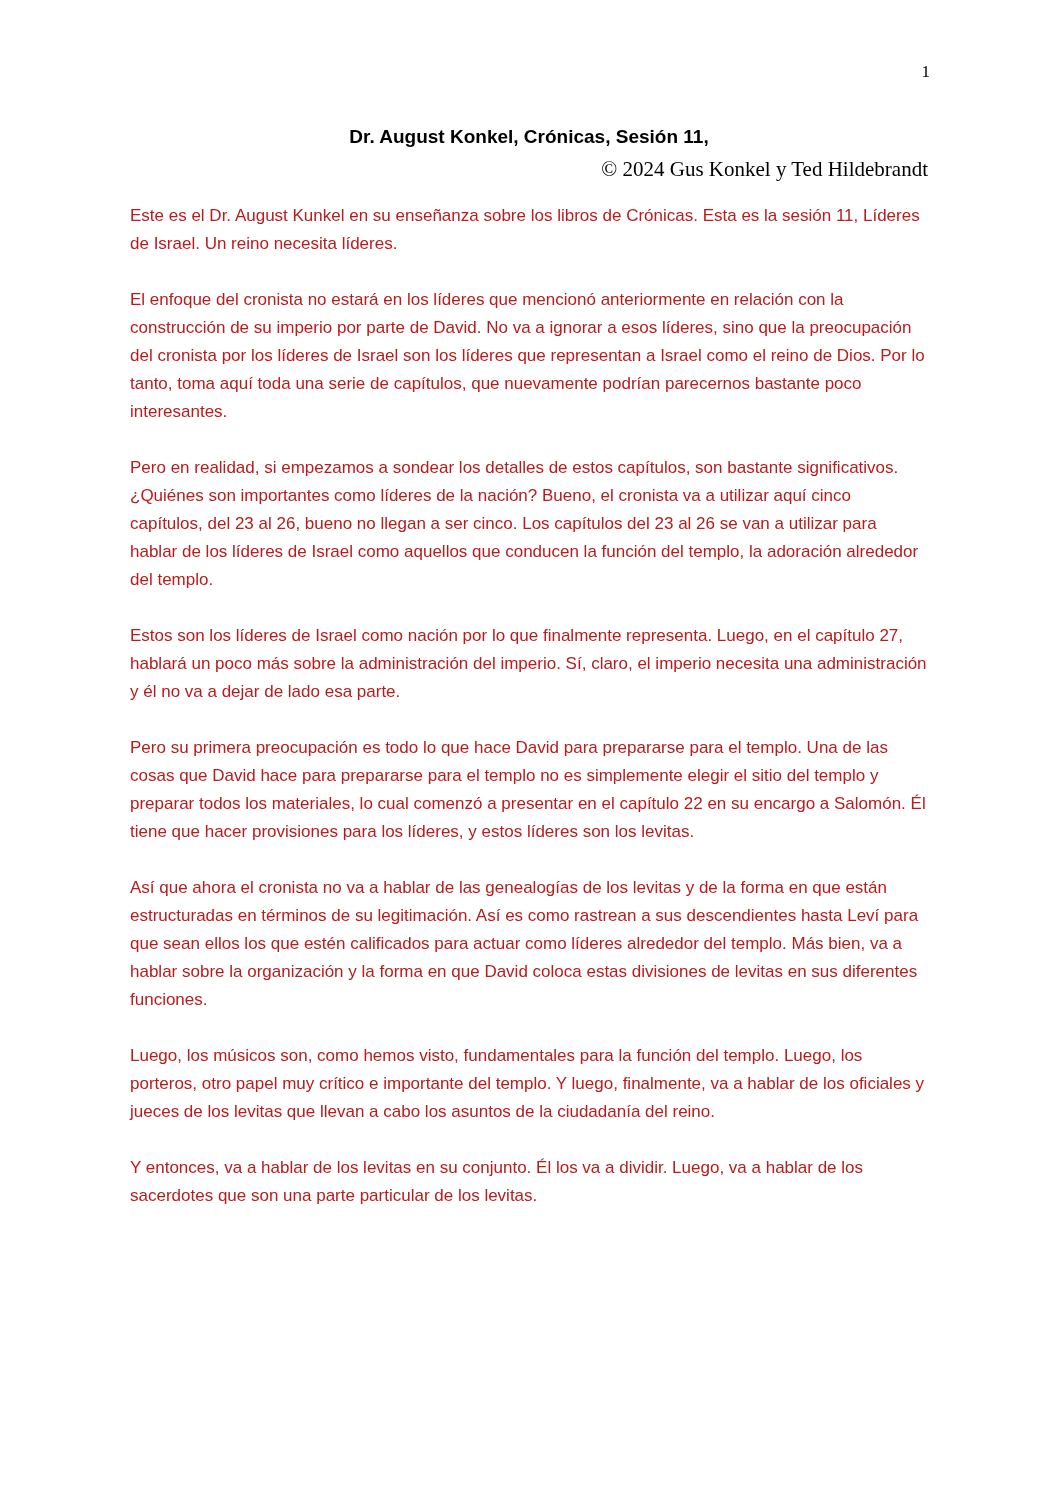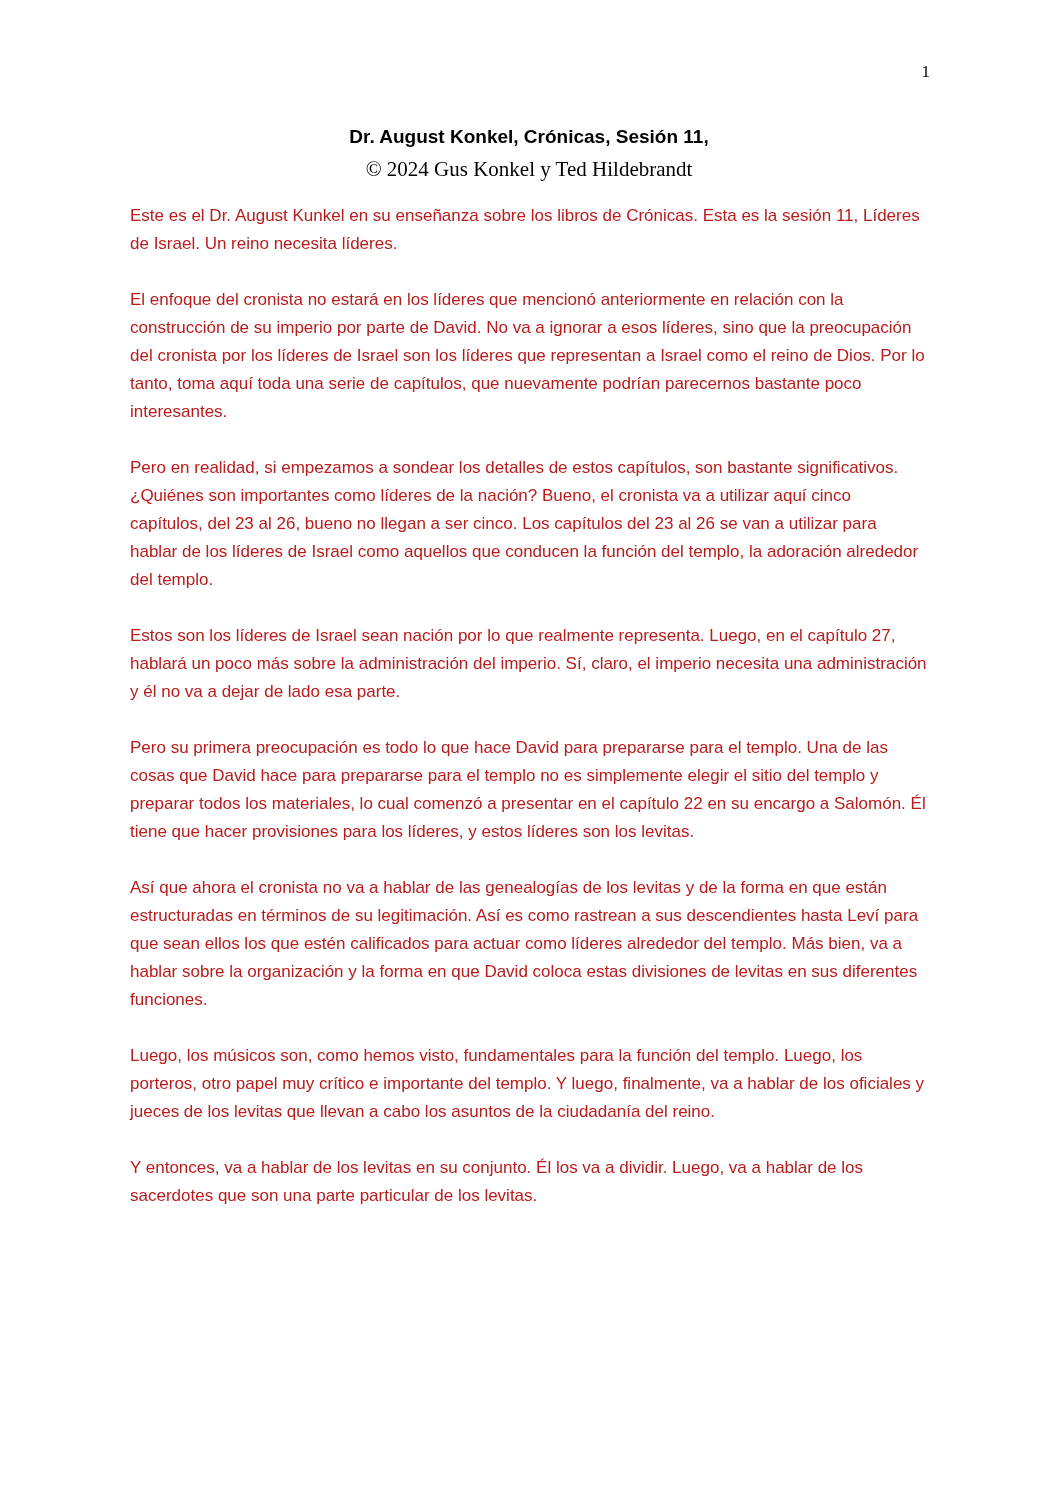--- a/index.html
+++ b/index.html
@@ -36,21 +36,21 @@
     font-weight: 700;
     font-size: 19px;
     line-height: 1.55;
     color: #000000;
   }
   .doc-title .title-line {
     display: block;
   }
   .copyright {
     margin: 0 0 20px 0;
-    text-align: center;
+    text-align: right;
     font-family: "Liberation Serif", serif;
     font-size: 21px;
     font-weight: 400;
     color: #000000;
   }
   .body-text p {
     margin: 0 0 28px 0;
     font-size: 17px;
     line-height: 28px;
     text-align: left;
@@ -69,21 +69,21 @@
     <h1 class="doc-title">
       <span class="title-line">Dr. August Konkel, Crónicas, Sesión 11,</span>
     </h1>
 
     <div class="copyright">© 2024 Gus Konkel y Ted Hildebrandt</div>
 
     <div class="body-text">
       <p>Este es el Dr. August Kunkel en su enseñanza sobre los libros de Crónicas. Esta es la sesión 11, Líderes de Israel. Un reino necesita líderes.</p>
       <p>El enfoque del cronista no estará en los líderes que mencionó anteriormente en relación con la construcción de su imperio por parte de David. No va a ignorar a esos líderes, sino que la preocupación del cronista por los líderes de Israel son los líderes que representan a Israel como el reino de Dios. Por lo tanto, toma aquí toda una serie de capítulos, que nuevamente podrían parecernos bastante poco interesantes.</p>
       <p>Pero en realidad, si empezamos a sondear los detalles de estos capítulos, son bastante significativos. ¿Quiénes son importantes como líderes de la nación? Bueno, el cronista va a utilizar aquí cinco capítulos, del 23 al 26, bueno no llegan a ser cinco. Los capítulos del 23 al 26 se van a utilizar para hablar de los líderes de Israel como aquellos que conducen la función del templo, la adoración alrededor del templo.</p>
-      <p>Estos son los líderes de Israel sean nación por lo que realmente representa. Luego, en el capítulo 27, hablará un poco más sobre la administración del imperio. Sí, claro, el imperio necesita una administración y él no va a dejar de lado esa parte.</p>
+      <p>Estos son los líderes de Israel como nación por lo que finalmente representa. Luego, en el capítulo 27, hablará un poco más sobre la administración del imperio. Sí, claro, el imperio necesita una administración y él no va a dejar de lado esa parte.</p>
       <p>Pero su primera preocupación es todo lo que hace David para prepararse para el templo. Una de las cosas que David hace para prepararse para el templo no es simplemente elegir el sitio del templo y preparar todos los materiales, lo cual comenzó a presentar en el capítulo 22 en su encargo a Salomón. Él tiene que hacer provisiones para los líderes, y estos líderes son los levitas.</p>
       <p>Así que ahora el cronista no va a hablar de las genealogías de los levitas y de la forma en que están estructuradas en términos de su legitimación. Así es como rastrean a sus descendientes hasta Leví para que sean ellos los que estén calificados para actuar como líderes alrededor del templo. Más bien, va a hablar sobre la organización y la forma en que David coloca estas divisiones de levitas en sus diferentes funciones.</p>
       <p>Luego, los músicos son, como hemos visto, fundamentales para la función del templo. Luego, los porteros, otro papel muy crítico e importante del templo. Y luego, finalmente, va a hablar de los oficiales y jueces de los levitas que llevan a cabo los asuntos de la ciudadanía del reino.</p>
       <p>Y entonces, va a hablar de los levitas en su conjunto. Él los va a dividir. Luego, va a hablar de los sacerdotes que son una parte particular de los levitas.</p>
     </div>
 
   </div>
 
 </div>
 

